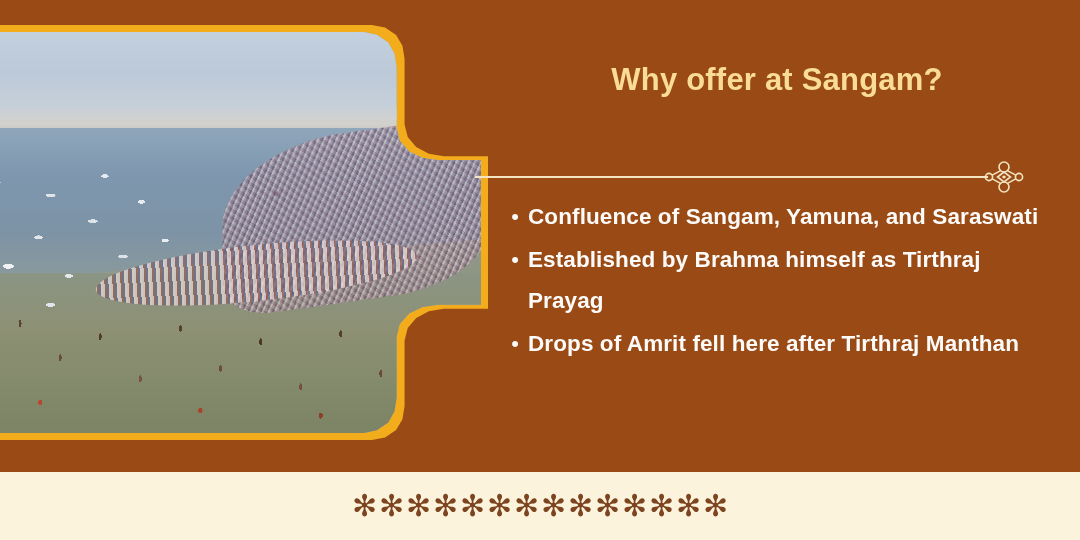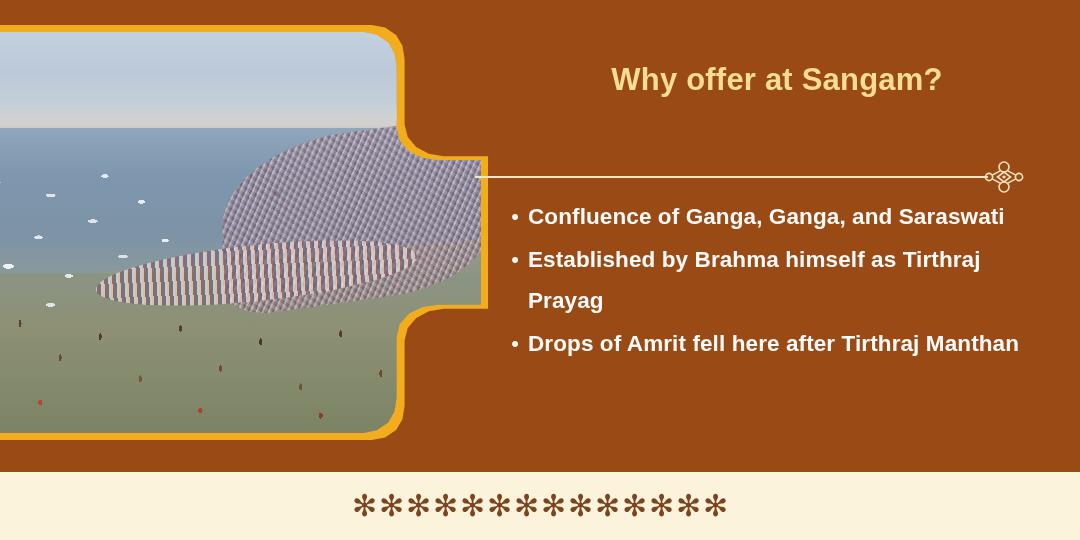--- a/index.html
+++ b/index.html
@@ -237,21 +237,21 @@
                    M19.6 23.4 L11.2 18.9 M26.4 23.4 L34.8 18.9"></path>
           <path d="M23 15.2 L20.8 17 L23 18.8 L25.2 17 Z" fill="#F3E4C2" stroke="none"></path>
         </svg>
       </div>
     </div>
 
     <div class="bullets">
 
       <div class="bullet">
         <span class="dot">•</span>
-        <span class="btext">Confluence of Ganga, Ganga, and Saraswati</span>
+        <span class="btext">Confluence of Sangam, Yamuna, and Saraswati</span>
       </div>
 
       <div class="bullet">
         <span class="dot">•</span>
         <span class="btext">Established by Brahma himself as Tirthraj Prayag</span>
       </div>
 
       <div class="bullet">
         <span class="dot">•</span>
         <span class="btext">Drops of Amrit fell here after Tirthraj Manthan</span>

